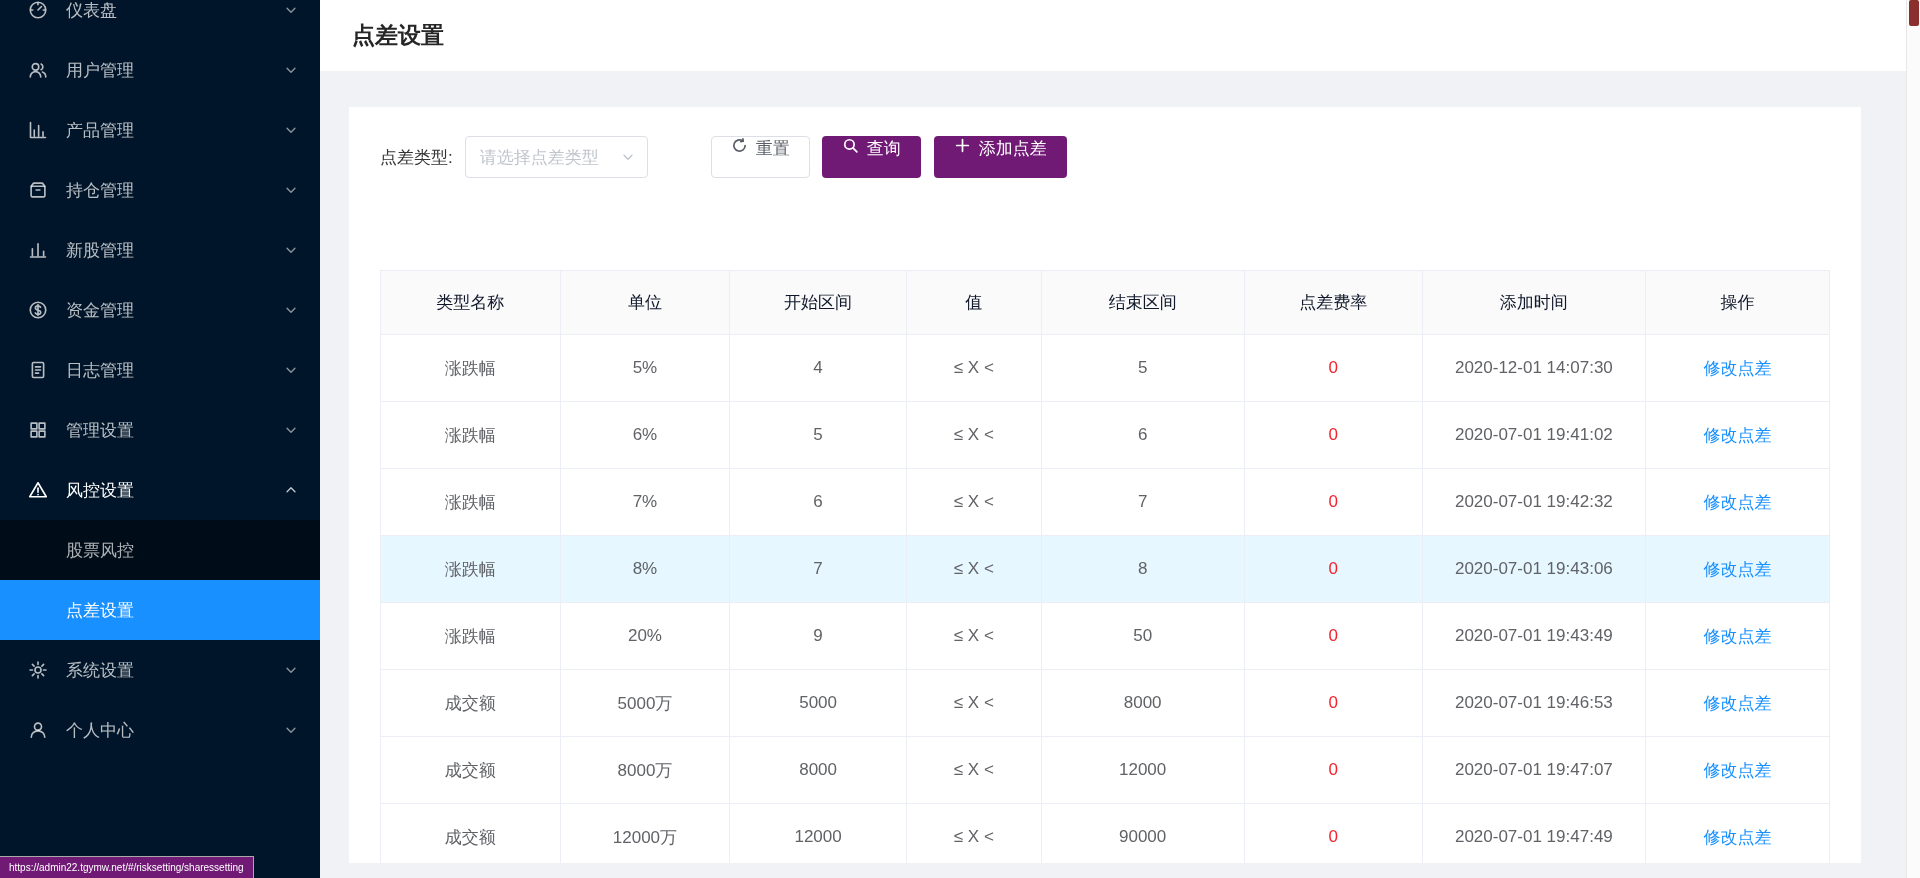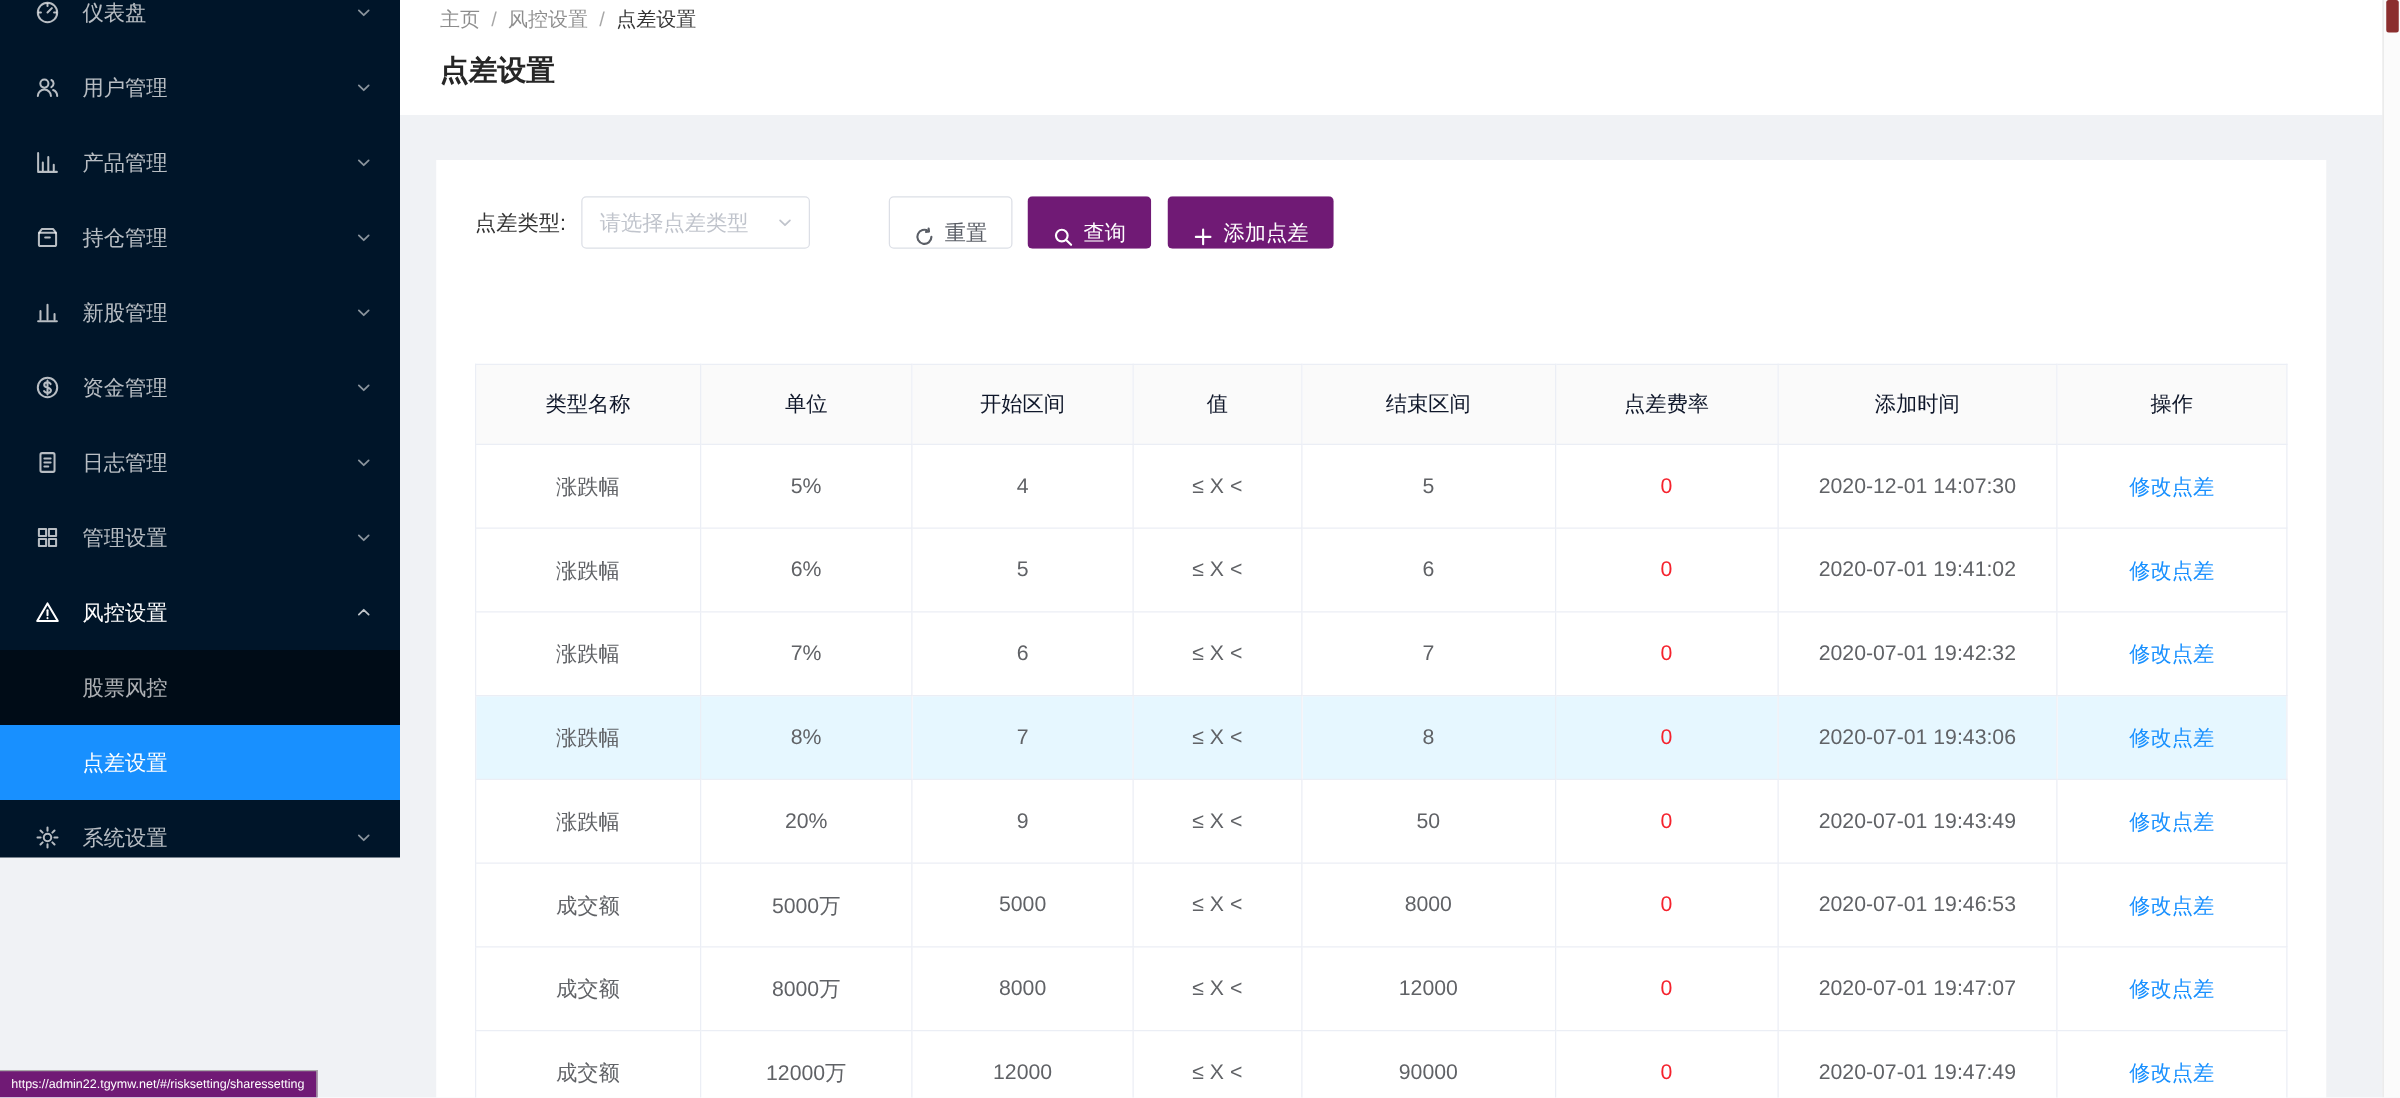--- a/index.html
+++ b/index.html
@@ -1,21 +1,21 @@
 <!DOCTYPE html>
 <html><head>
 <meta charset="utf-8">
 <style>
   html,body{margin:0;padding:0;}
   *{box-sizing:border-box;}
   body{width:1920px;height:878px;overflow:hidden;position:relative;background:#f0f2f5;
        font-family:"Liberation Sans","DejaVu Sans",sans-serif;}
 
   
-  .sidebar{position:absolute;left:0;top:0;width:320px;height:686px;background:#001529;z-index:3;overflow:hidden;}
+  .sidebar{position:absolute;left:0;top:0;width:320px;height:878px;background:#001529;z-index:3;overflow:hidden;}
   .menu{margin-top:-20px;}
   .side-item{height:60px;display:flex;align-items:center;padding:0 22px 0 28px;
              color:rgba(255,255,255,.72);font-size:17px;cursor:pointer;white-space:nowrap;}
   .side-item.expanded{color:#fff;}
   .side-item .icon{width:24px;height:20px;margin-right:14px;display:inline-flex;align-items:center;}
   .side-item .lbl{flex:1;}
   .side-item .chev{display:inline-flex;opacity:.75;}
   .submenu{background:#000c17;}
   .sub-item{height:60px;display:flex;align-items:center;padding-left:66px;
             color:rgba(255,255,255,.68);font-size:17px;cursor:pointer;}
@@ -31,21 +31,21 @@
   .content{padding:36px 45px 0 29px;}
   .card{background:#fff;height:756px;padding:29px 31px 0;overflow:hidden;}
 
   
   .filter-bar{display:flex;align-items:center;}
   .filter-label{font-size:17px;color:#333;margin-right:12px;}
   .select{width:183px;height:42px;border:1px solid #dcdfe6;border-radius:4px;background:#fff;
           display:flex;align-items:center;justify-content:space-between;padding:0 12px 0 14px;cursor:pointer;}
   .select .ph{color:#c0c4cc;font-size:17px;}
   .select .chev{color:#c0c4cc;display:inline-flex;}
-  .btn{height:42px;border-radius:4px;font-size:17px;display:inline-flex;align-items:flex-end;gap:8px;
+  .btn{height:42px;border-radius:4px;font-size:17px;display:inline-flex;align-items:flex-start;gap:8px;
        padding:0 19px;cursor:pointer;border:1px solid transparent;font-family:Liberation Serif, serif;}
   .btn-default{background:#fff;border-color:#dcdfe6;color:#5a5e66;margin-left:63px;}
   .btn-primary{background:#701a75;color:#fff;}
   #search-btn{margin-left:12px;}
   #add-btn{margin-left:13px;}
   .bicon{display:inline-flex;}
 
   
   table{width:100%;border-collapse:collapse;margin-top:92px;table-layout:fixed;}
   th,td{border:1px solid #ebeef5;text-align:center;font-size:17px;overflow:hidden;}
@@ -231,21 +231,20 @@
           <svg width="14" height="14" viewBox="0 0 16 16" fill="none" stroke="currentColor" stroke-width="1.6" stroke-linecap="round" stroke-linejoin="round">
             <path d="M3.5 6l4.5 4.5L12.5 6"></path>
           </svg>
         </span>
       </div>
     </nav>
 </div>
 
 <div class="main">
   <div class="page-header">
-    <div class="breadcrumb" id="breadcrumb"><span class="crumb">主页</span><span class="sep">/</span><span class="crumb">风控设置</span><span class="sep">/</span><span class="crumb last">点差设置</span></div>
     <h1 class="page-title">点差设置</h1>
   </div>
   <div class="content">
     <div class="card">
       <div class="filter-bar">
         <span class="filter-label">点差类型:</span>
         <div class="select">
           <span class="ph">请选择点差类型</span>
           <span class="chev">
               <svg width="14" height="14" viewBox="0 0 16 16" fill="none" stroke="currentColor" stroke-width="1.6" stroke-linecap="round" stroke-linejoin="round">

